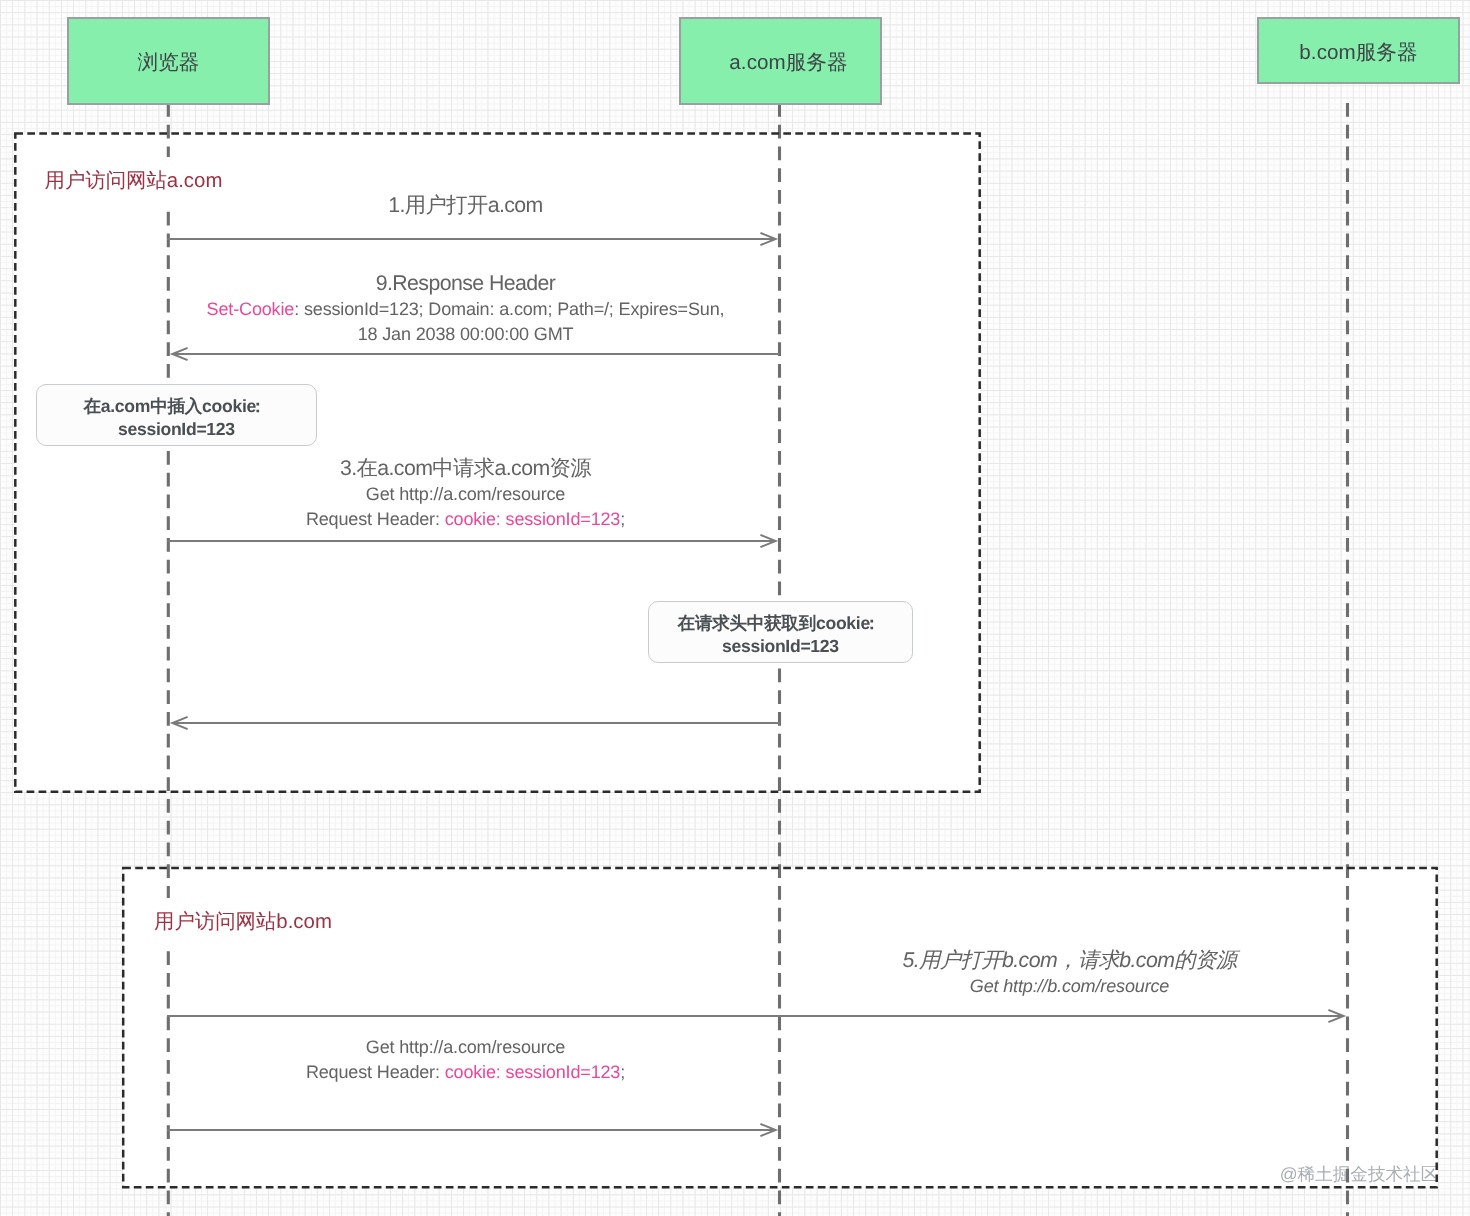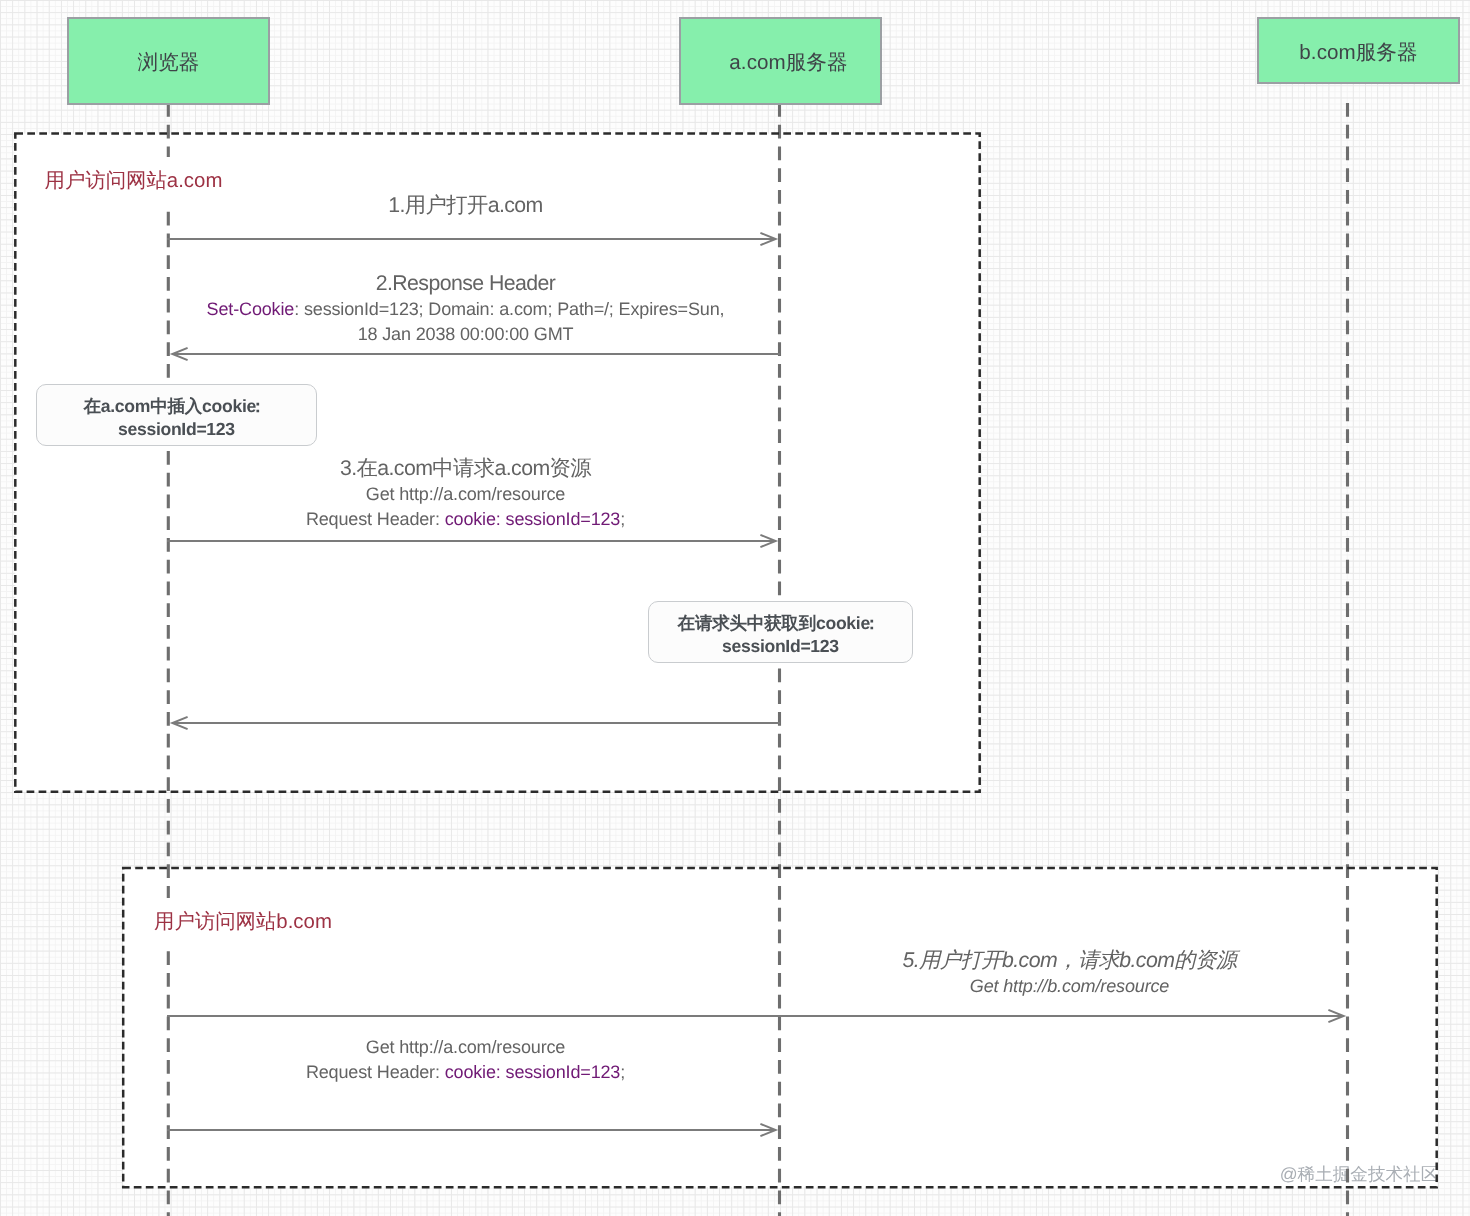--- a/index.html
+++ b/index.html
@@ -25,21 +25,21 @@
     border:1.7px solid #c9cccf;border-radius:10px;display:flex;flex-direction:column;
     align-items:center;justify-content:center;}
   .note-line{filter:blur(0px);color:#4a4f54;font-size:17.6px;letter-spacing:-0.3px;font-weight:700;line-height:22.7px;white-space:nowrap;position:relative;top:3px;}
   .frag-label{position:absolute;z-index:4;filter:blur(0px);color:#9d3244;font-size:20.4px;white-space:nowrap;line-height:28px;padding:10px 0 12px 0;}
   .fwcolon{display:inline-block;margin-left:-7px;margin-right:3px;}
   .frag-mask{position:absolute;z-index:3;background:#ffffff;}
   .svg-back{z-index:0 !important;}
   .msg{position:absolute;z-index:3;filter:blur(0px);text-align:center;color:#6c6c6c;white-space:nowrap;}
   .msg .l1{font-size:21.3px;letter-spacing:-0.58px;color:#636363;line-height:27px;}
   .msg .l2{font-size:18.05px;letter-spacing:-0.16px;color:#636363;line-height:25px;}
-  .red{color:#701a75;}
+  .red{color:#ec4899;}
   .wm{position:absolute;z-index:0;filter:blur(0px);color:#a9aeb4;font-size:17.6px;white-space:nowrap;}
 </style>
 </head>
 <body>
 
 <div id="stage">
   <div id="gridbg"></div>
 
   <svg class="svgroot svg-back" viewBox="0 0 1470 1216" width="1470" height="1216">
     <rect x="15.3" y="133.6" width="964.4" height="658.2" fill="#ffffff"></rect>
@@ -102,21 +102,21 @@
   <div class="frag-mask" style="left:44.5px;top:157px;width:178px;height:50px;"></div>
   <div class="frag-label" style="left:44.5px;top:157px;">用户访问网站a.com</div>
   <div class="frag-mask" style="left:154px;top:898px;width:178px;height:50px;"></div>
   <div class="frag-label" style="left:154px;top:898px;">用户访问网站b.com</div>
 
   <div class="msg" style="left:159.5px;top:192px;width:612px;">
     <div class="l1">1.用户打开a.com</div>
   </div>
 
   <div class="msg" style="left:159.5px;top:270px;width:612px;">
-    <div class="l1">2.Response Header</div>
+    <div class="l1">9.Response Header</div>
     <div class="l2"><span class="red">Set-Cookie</span><span>: sessionId=123; Domain: a.com; Path=/; Expires=Sun,</span></div>
     <div class="l2">18 Jan 2038 00:00:00 GMT</div>
   </div>
 
   <div class="msg" style="left:159.5px;top:455px;width:612px;">
     <div class="l1">3.在a.com中请求a.com资源</div>
     <div class="l2">Get http://a.com/resource</div>
     <div class="l2"><span>Request Header: </span><span class="red">cookie: sessionId=123</span><span>;</span></div>
   </div>
 

